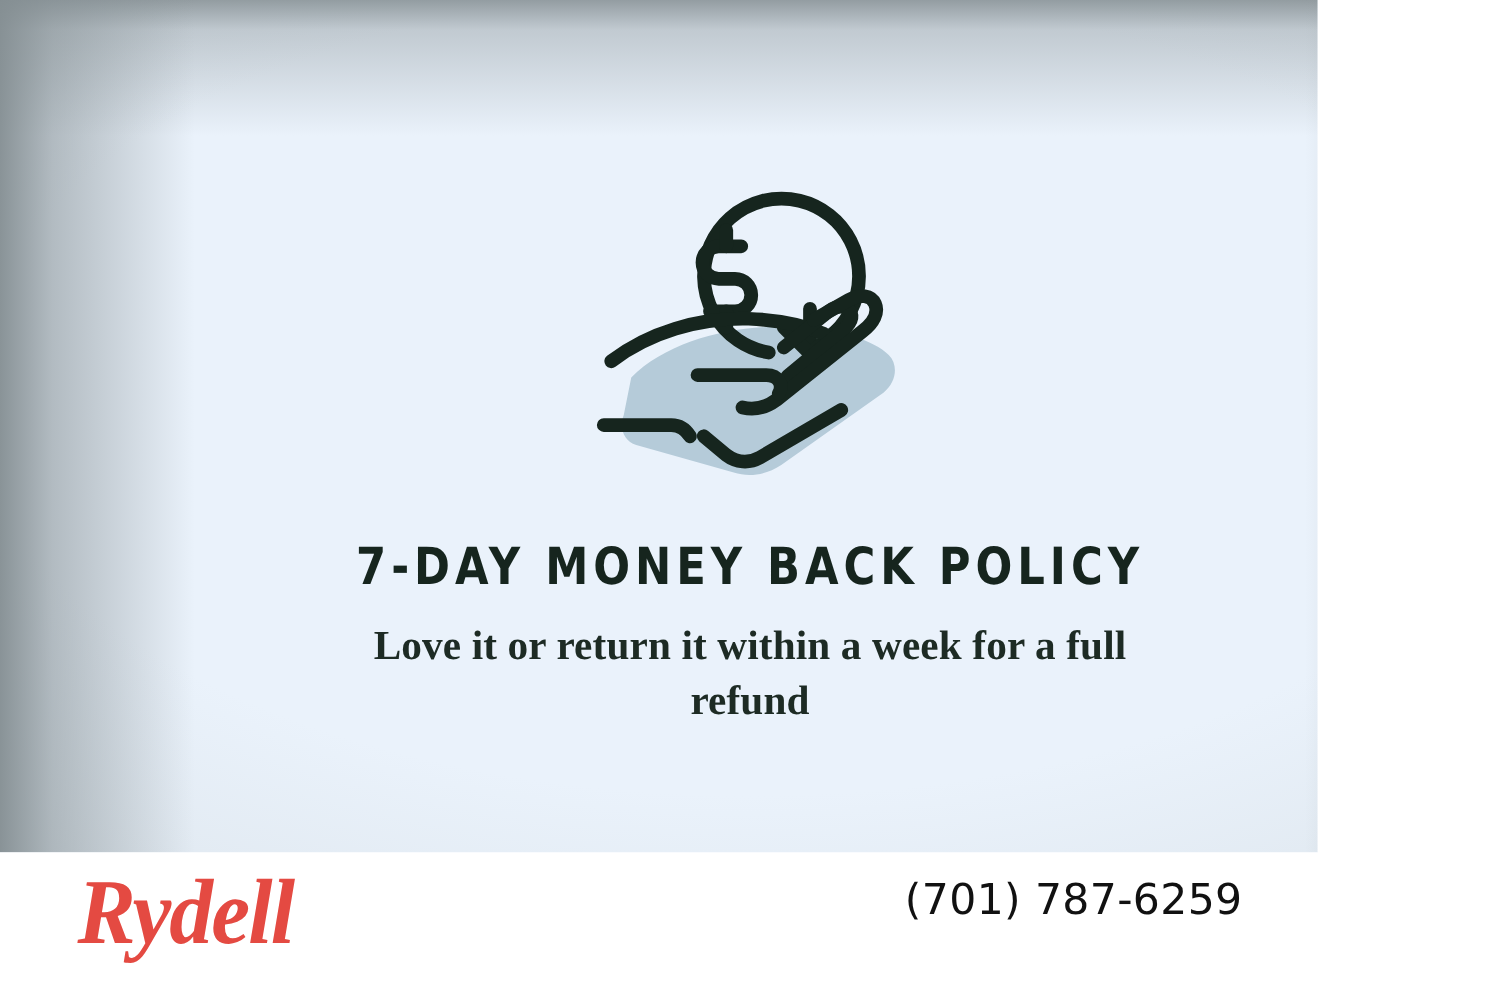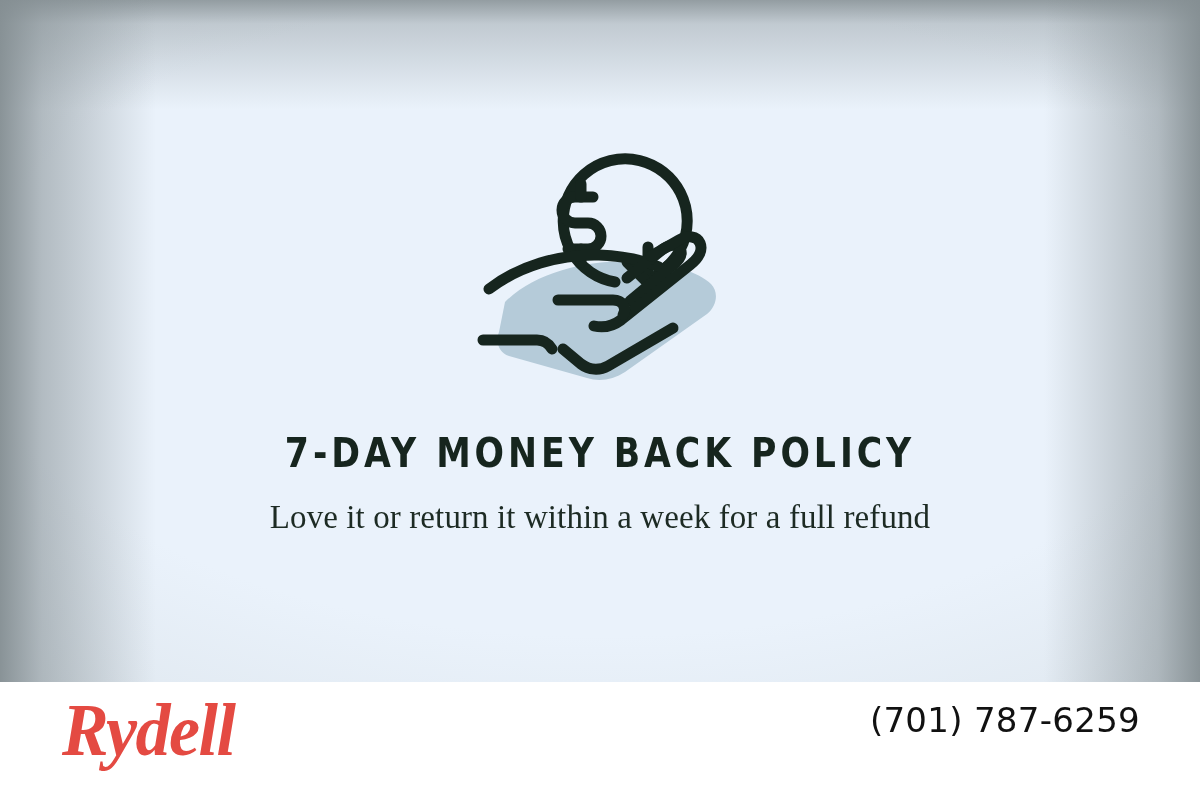--- a/index.html
+++ b/index.html
@@ -9,21 +9,21 @@
   }
   body {
     width: 1200px;
     height: 800px;
     font-family: "Liberation Sans", sans-serif;
     overflow: hidden;
   }
 
   #promo-card {
     position: relative;
-    width: 1200px;
+    width: 1054px;
     height: 800px;
     background: #ffffff;
     overflow: hidden;
   }
 
   
   .hero {
     position: absolute;
     left: 0;
     top: 0;
@@ -87,21 +87,21 @@
 
   
   .subtitle {
     position: absolute;
     left: 250px;
     top: 496px;
     width: 700px;
     text-align: center;
     font-family: "Liberation Serif", "DejaVu Serif", serif;
     font-size: 33px;
-    font-weight: 400;
+    font-weight: 700;
     color: #1d2b24;
     line-height: 1.32;
     letter-spacing: 0.1px;
   }
 
   
   .footer {
     position: absolute;
     left: 0;
     top: 682px;

